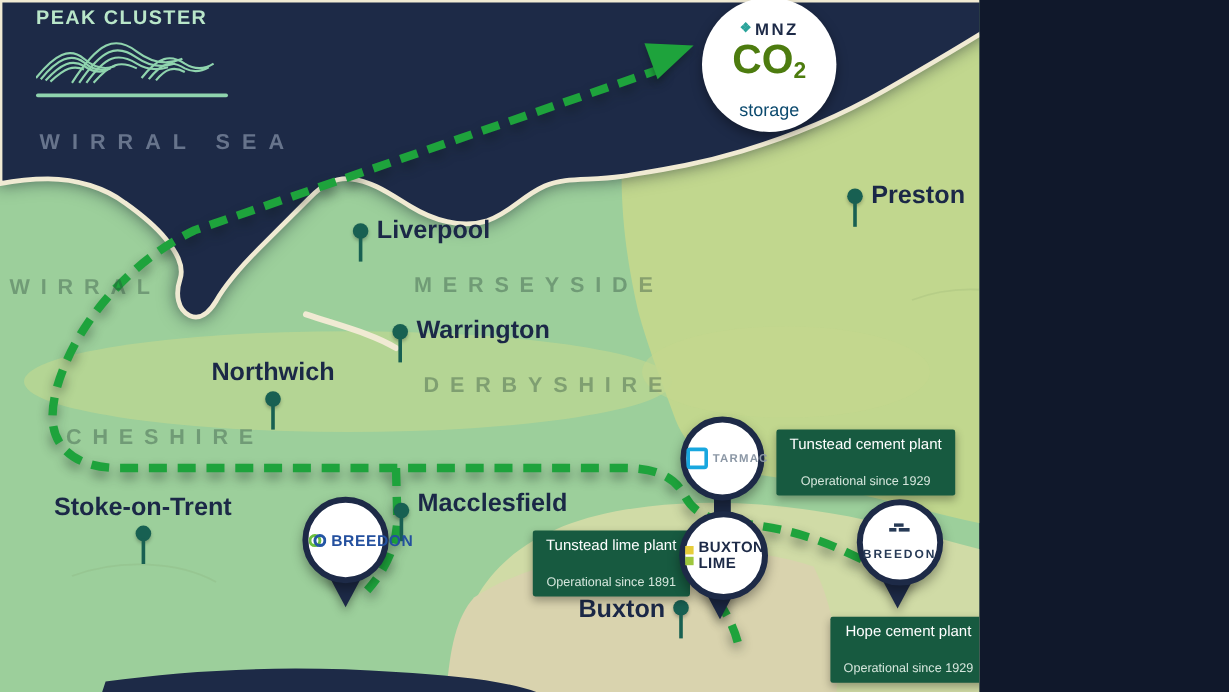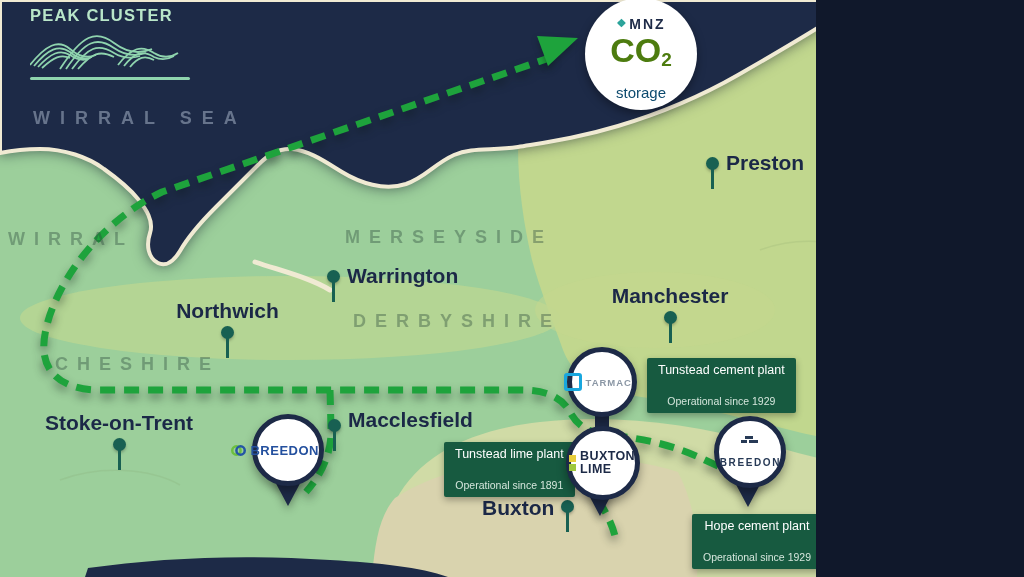--- a/index.html
+++ b/index.html
@@ -29,21 +29,21 @@
   .city.pin-right .pin{margin-top:4px;}
   .city.pin-below{flex-direction:column;align-items:center;gap:3px;}
 
   
   .marker{z-index:5;}
   .marker .tail{position:absolute;width:0;height:0;
      border-left:16px solid transparent;border-right:16px solid transparent;
      border-top:30px solid #1d2a47;z-index:1;filter:drop-shadow(0 4px 4px rgba(0,0,0,.35));}
   .marker .stem{position:absolute;background:#1d2a47;z-index:1;}
   .marker .disc{position:absolute;background:#ffffff;border:5px solid #1d2a47;border-radius:50%;
-     display:flex;align-items:center;justify-content:flex-end;z-index:2;
+     display:flex;align-items:center;justify-content:flex-start;z-index:2;
      box-shadow:0 5px 10px rgba(0,0,0,.35);}
   .logo-row{display:flex;align-items:center;gap:4px;}
   .holcim-text{color:#24509e;font-size:13px;font-weight:800;letter-spacing:.5px;}
   .tarmac-box{width:12px;height:12px;border:3px solid #18a7df;border-radius:3px;}
   .tarmac-text{color:#8b97a5;font-size:9.5px;font-weight:700;letter-spacing:1px;}
   .buxton-sq{display:flex;flex-direction:column;gap:2px;}
   .buxton-sq i{display:block;width:7px;height:7px;}
   .buxton-sq .sq1{background:#e7cd3a;}
   .buxton-sq .sq2{background:#9ec73d;}
   .buxton-text{color:#1d2a47;font-size:12.5px;font-weight:800;line-height:1.05;letter-spacing:.4px;}
@@ -135,31 +135,31 @@
     </svg>
     <div class="brand-underline"></div>
   </div>
 
   <div class="abs sea-label">WIRRAL SEA</div>
   <div class="abs region" style="left:345px;top:227px;">MERSEYSIDE</div>
   <div class="abs region" style="left:8px;top:229px;">WIRRAL</div>
   <div class="abs region" style="left:55px;top:354px;">CHESHIRE</div>
   <div class="abs region" style="left:353px;top:311px;">DERBYSHIRE</div>
 
+  <div class="abs city pin-left" style="left:294px;top:180px;">
+    <span class="pin"></span>
+    <span>Liverpool</span>
+  </div>
   <div class="abs city pin-left" style="left:706px;top:151px;">
     <span class="pin"></span>
     <span>Preston</span>
   </div>
   <div class="abs city pin-left" style="left:327px;top:264px;">
     <span class="pin"></span>
     <span>Warrington</span>
-  </div>
-  <div class="abs city pin-below" style="left:600px;top:284px;width:140px;">
-    <span>Manchester</span>
-    <span class="pin"></span>
   </div>
   <div class="abs city pin-below" style="left:170px;top:299px;width:115px;">
     <span>Northwich</span>
     <span class="pin"></span>
   </div>
   <div class="abs city pin-below" style="left:40px;top:411px;width:158px;">
     <span>Stoke-on-Trent</span>
     <span class="pin"></span>
   </div>
   <div class="abs city pin-left" style="left:328px;top:408px;align-items:flex-end;">

